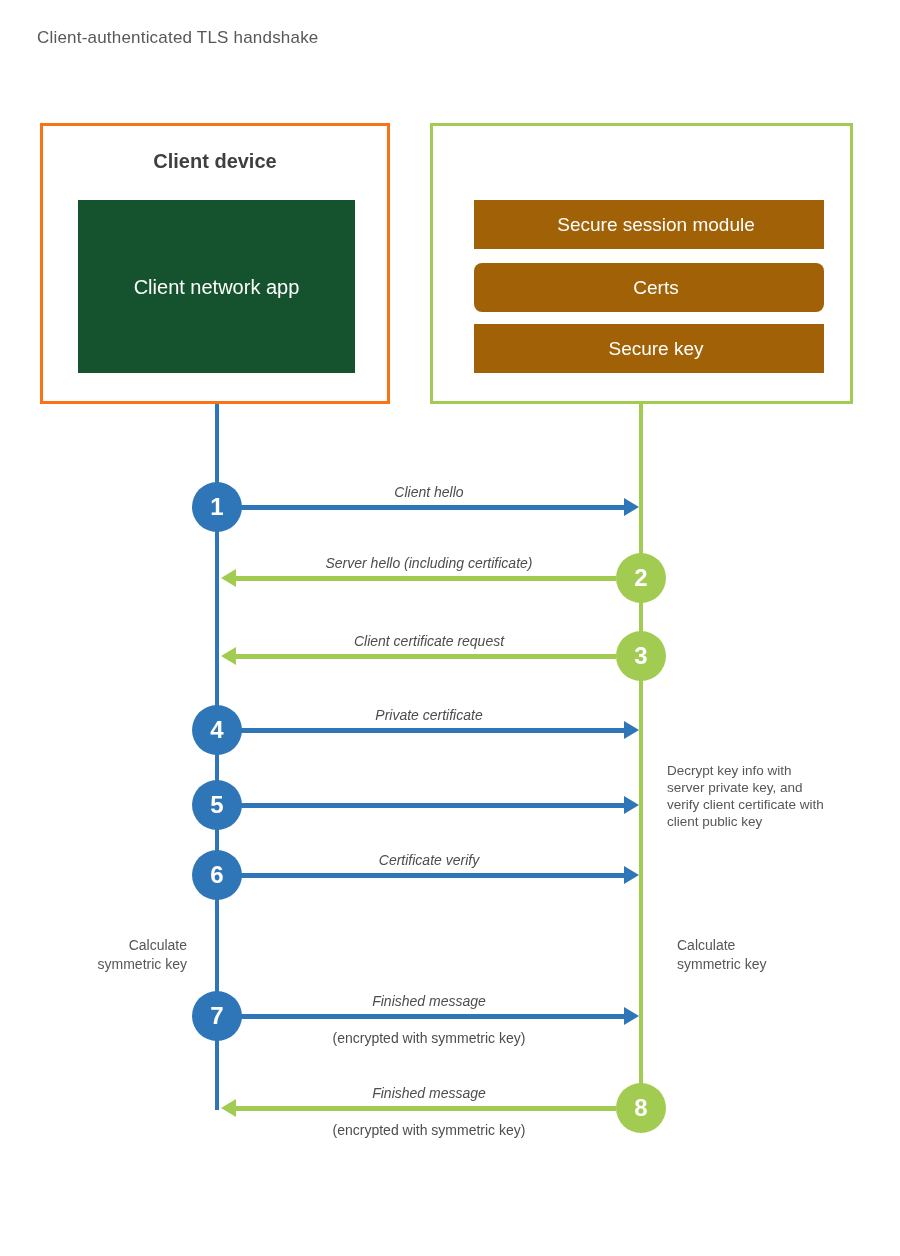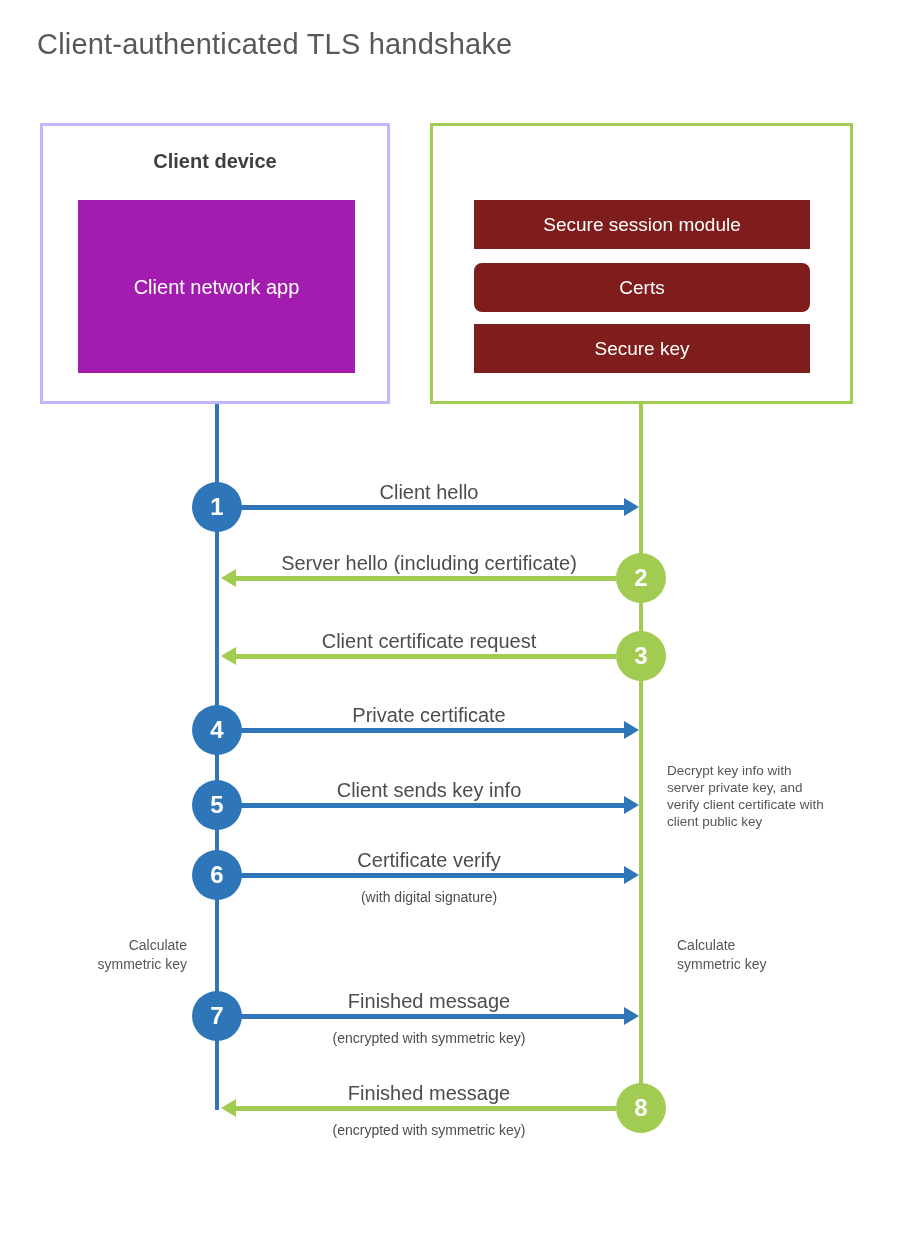--- a/index.html
+++ b/index.html
@@ -2,50 +2,50 @@
 <html><head>
 <meta charset="utf-8">
 <style>
   html,body{margin:0;padding:0;background:#ffffff;}
   .canvas{
     position:relative;width:900px;height:1256px;background:#ffffff;overflow:hidden;
     font-family:"Liberation Sans","DejaVu Sans",sans-serif;
   }
   .page-title{
     position:absolute;left:37px;top:28px;margin:0;
-    font-size:29px;font-weight:300;color:#58585a;letter-spacing:.2px;
+    font-size:17px;font-weight:300;color:#58585a;letter-spacing:.2px;
   }
   
   .box{position:absolute;top:123px;height:281px;box-sizing:border-box;background:#fff;}
-  .client-box{left:40px;width:350px;border:3px solid #c4b5fd;}
+  .client-box{left:40px;width:350px;border:3px solid #f97316;}
   .server-box{left:430px;width:423px;border:3px solid #a2cb51;}
   .box-title{
     position:absolute;left:0;right:0;top:24px;text-align:center;
     font-size:20px;font-weight:700;color:#3f3f3f;
   }
   .client-app{
     position:absolute;left:35px;top:74px;width:277px;height:173px;
-    background:#a21caf;color:#ffffff;font-size:20px;line-height:28px;
+    background:#14532d;color:#ffffff;font-size:20px;line-height:28px;
     display:flex;align-items:center;justify-content:center;text-align:center;
   }
   .client-app span{display:block;width:170px;}
   .server-bar{
-    position:absolute;left:41px;width:336px;height:49px;background:#7f1d1d;
-    color:#ffffff;font-size:19px;display:flex;align-items:center;justify-content:center;
+    position:absolute;left:41px;width:336px;height:49px;background:#a16207;
+    color:#ffffff;font-size:19px;display:flex;align-items:center;justify-content:center;padding-left:14px;
   }
   .bar-1{top:74px;}.bar-2{top:137px;border-radius:8px;}.bar-3{top:198px;}
   
   .vline{position:absolute;width:4px;top:404px;}
   .blue-line{left:215px;height:706px;background:#2e76b8;}
   .green-line{left:639px;height:726px;background:#a2cb51;}
   
   .msg-label,.msg-sub{
     position:absolute;left:217px;width:424px;text-align:center;color:#4d4d4d;
   }
-  .msg-label{font-size:20px;line-height:22px;}
+  .msg-label{font-size:14px;line-height:22px;font-style:italic;}
   .msg-sub{font-size:14px;line-height:16px;}
   .arrow{position:absolute;height:5px;}
   .arrow.blue{background:#2e76b8;left:240px;width:384px;}
   .arrow.green{background:#a2cb51;left:236px;width:380px;}
   .head{position:absolute;width:0;height:0;border-top:9px solid transparent;border-bottom:9px solid transparent;}
   .head.right{left:624px;border-left:15px solid #2e76b8;}
   .head.left{left:221px;border-right:15px solid #a2cb51;}
   .badge{
     position:absolute;width:50px;height:50px;border-radius:50%;
     display:flex;align-items:center;justify-content:center;
@@ -95,30 +95,28 @@
   <div class="msg-label" style="top:630px">Client certificate request</div>
   <div class="arrow green" style="top:654px"></div>
   <div class="head left" style="top:647px"></div>
   <div class="badge green" style="top:631px">3</div>
 
   <div class="msg-label" style="top:704px">Private certificate</div>
   <div class="arrow blue" style="top:728px"></div>
   <div class="head right" style="top:721px"></div>
   <div class="badge blue" style="top:705px">4</div>
 
-  <div class="msg-label" style="top:779px">Client sends key info</div>
   <div class="arrow blue" style="top:803px"></div>
   <div class="head right" style="top:796px"></div>
   <div class="badge blue" style="top:780px">5</div>
 
   <div class="msg-label" style="top:849px">Certificate verify</div>
   <div class="arrow blue" style="top:873px"></div>
   <div class="head right" style="top:866px"></div>
   <div class="badge blue" style="top:850px">6</div>
-  <div class="msg-sub" style="top:889px">(with digital signature)</div>
 
   <div class="msg-label" style="top:990px">Finished message</div>
   <div class="arrow blue" style="top:1014px"></div>
   <div class="head right" style="top:1007px"></div>
   <div class="badge blue" style="top:991px">7</div>
   <div class="msg-sub" style="top:1030px">(encrypted with symmetric key)</div>
 
   <div class="msg-label" style="top:1082px">Finished message</div>
   <div class="arrow green" style="top:1106px"></div>
   <div class="head left" style="top:1099px"></div>

